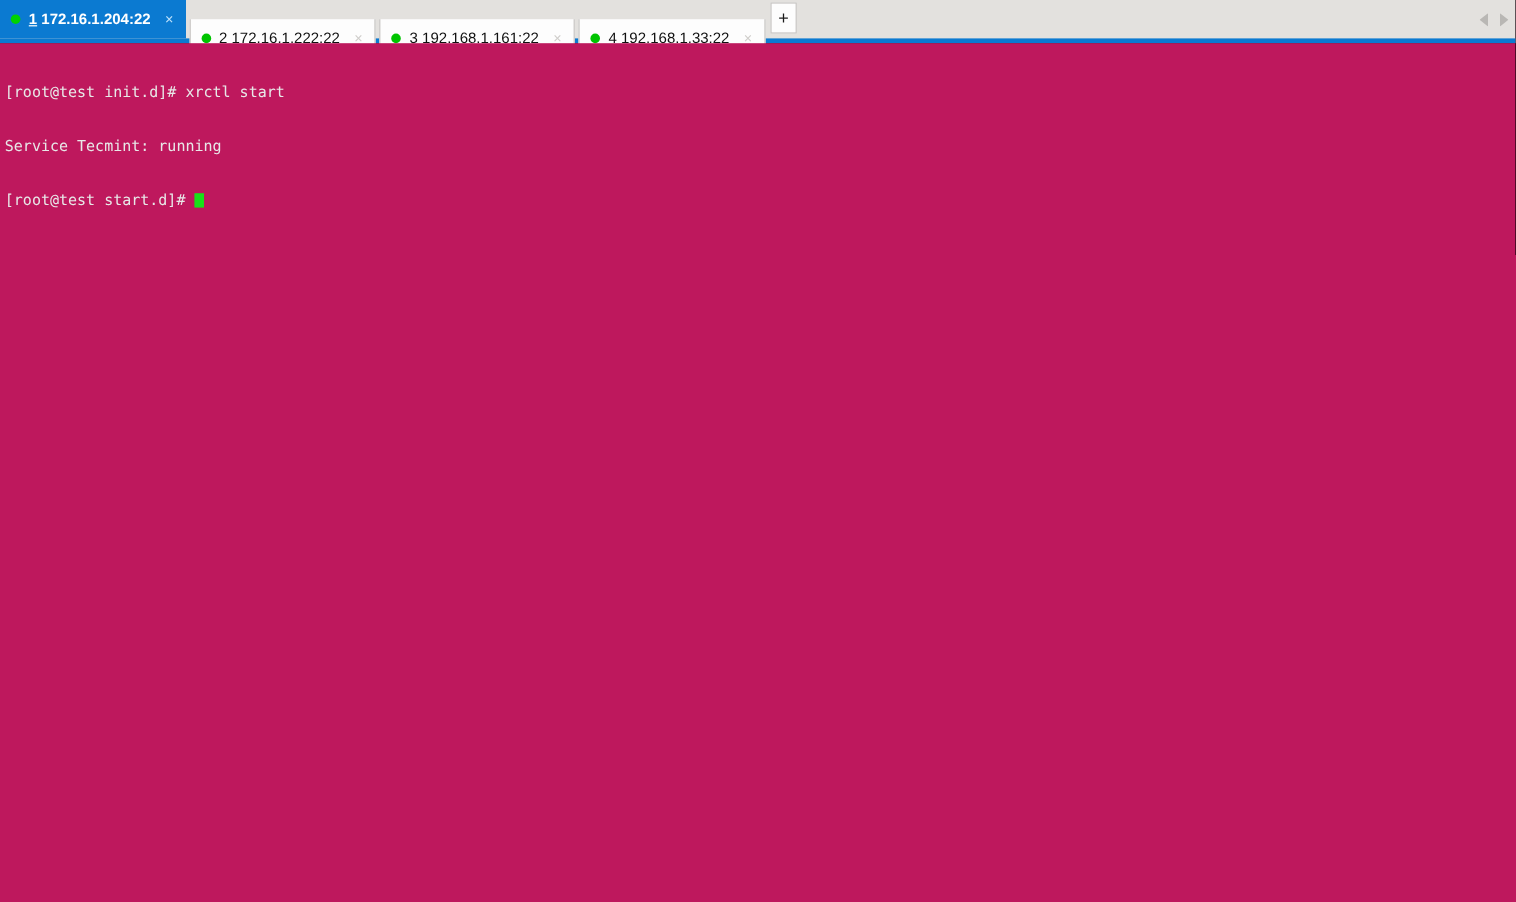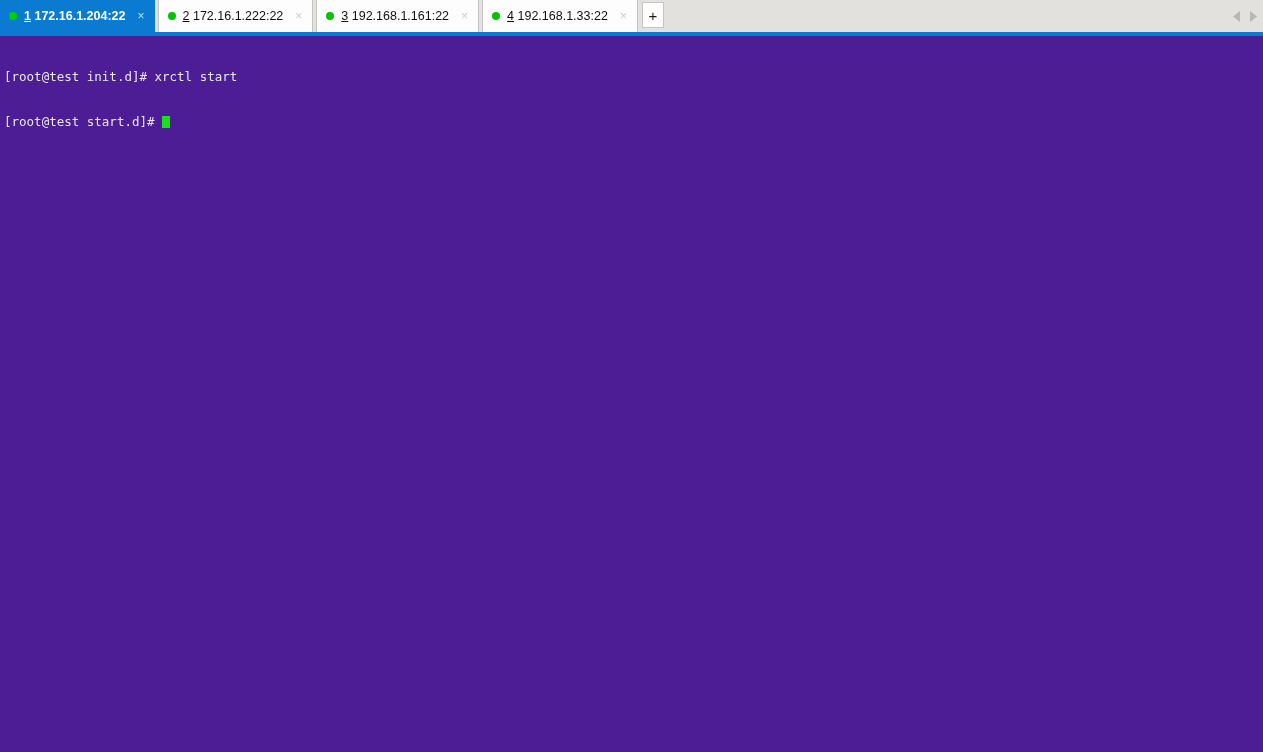--- a/index.html
+++ b/index.html
@@ -61,20 +61,21 @@
     min-width: 153px;
   }
 
   .tab.inactive {
     background: #fdfdfd;
     color: #101010;
     border-left: 1px solid #c6c4c1;
     border-right: 1px solid #c6c4c1;
     margin-left: 3px;
     min-width: 150px;
+    margin-top: 16px;
   }
 
   .tab-dot {
     width: 8px;
     height: 8px;
     border-radius: 50%;
     background: #00c400;
     flex: 0 0 auto;
     margin-right: 7px;
     display: inline-block;
@@ -154,21 +155,21 @@
     align-items: center;
     justify-content: center;
     cursor: default;
   }
 
   .arrow svg { display: block; }
 
   
   .terminal {
     flex: 1 1 auto;
-    background: #4c1d95;
+    background: #be185d;
     color: #e6e6e6;
     font-family: "DejaVu Sans Mono", "Liberation Mono", monospace;
     font-size: 12.5px;
     line-height: 15px;
     padding: 3px 0 0 4px;
     overflow: hidden;
     white-space: pre;
     position: relative;
   }
 
@@ -235,16 +236,17 @@
         <svg width="9" height="11" viewBox="0 0 9 11">
             <polygon points="2,0 2,11 9,5.5" fill="#b9b7b4"></polygon>
           </svg>
       </div>
     </div>
 
   </div>
 
   <div class="terminal">
     <div class="term-line">[root@test init.d]# xrctl start</div>
+    <div class="term-line">Service Tecmint: running</div>
     <div class="term-line"><span>[root@test start.d]# </span><span class="cursor-block"></span></div>
   </div>
 
 </div>
 
 </body></html>

